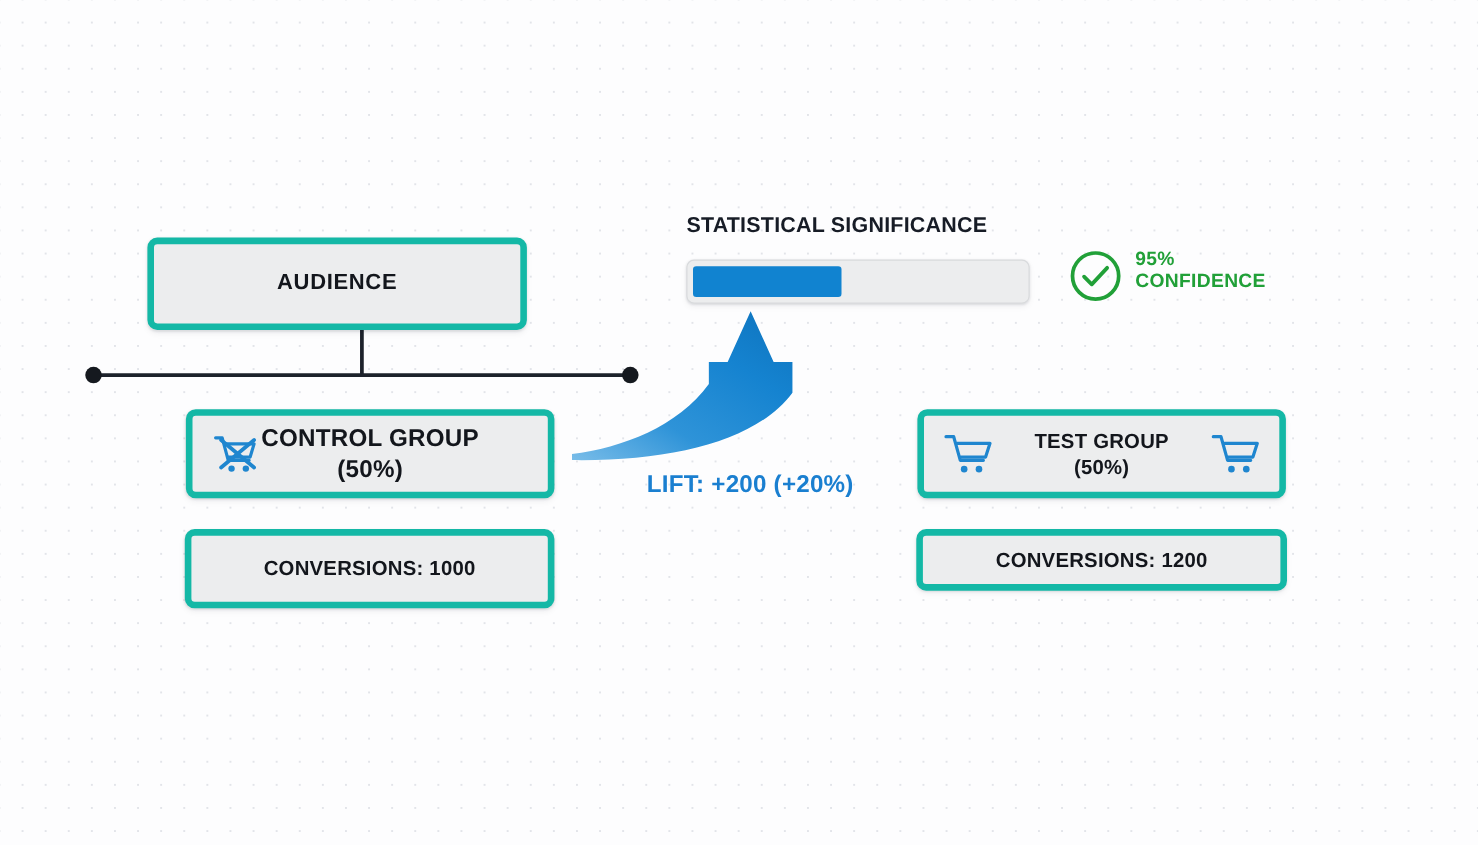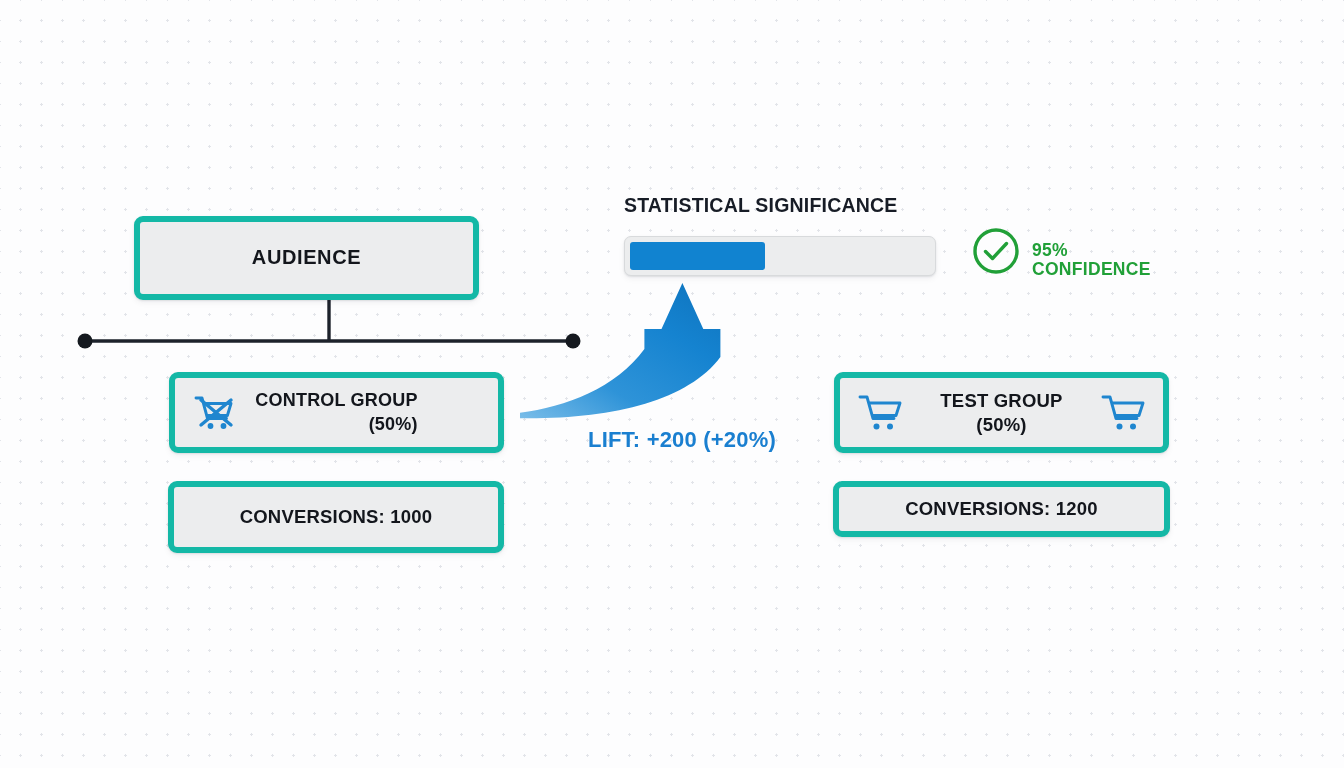--- a/index.html
+++ b/index.html
@@ -52,21 +52,21 @@
     height: 84px;
   }
   #audience-box .box-label { font-size: 20px; letter-spacing: 0.6px; }
 
   #control-box {
     left: 169px;
     top: 372px;
     width: 335px;
     height: 81px;
   }
-  #control-box .box-label { font-size: 18px; text-align: right; }
+  #control-box .box-label { font-size: 22px; }
 
   #test-box {
     left: 834px;
     top: 372px;
     width: 335px;
     height: 81px;
   }
   #test-box .box-label { font-size: 18.5px; }
 
   #control-conversions-box {
@@ -128,21 +128,21 @@
     background: #1183d0;
     border-radius: 3px;
   }
 
   
   #confidence-badge {
     position: absolute;
     left: 971px;
     top: 226px;
     display: flex;
-    align-items: flex-end;
+    align-items: flex-start;
     gap: 11px;
   }
   #confidence-text {
     color: #21a038;
     font-weight: bold;
     font-size: 17.5px;
     line-height: 1.12;
     letter-spacing: 0.3px;
   }
 

